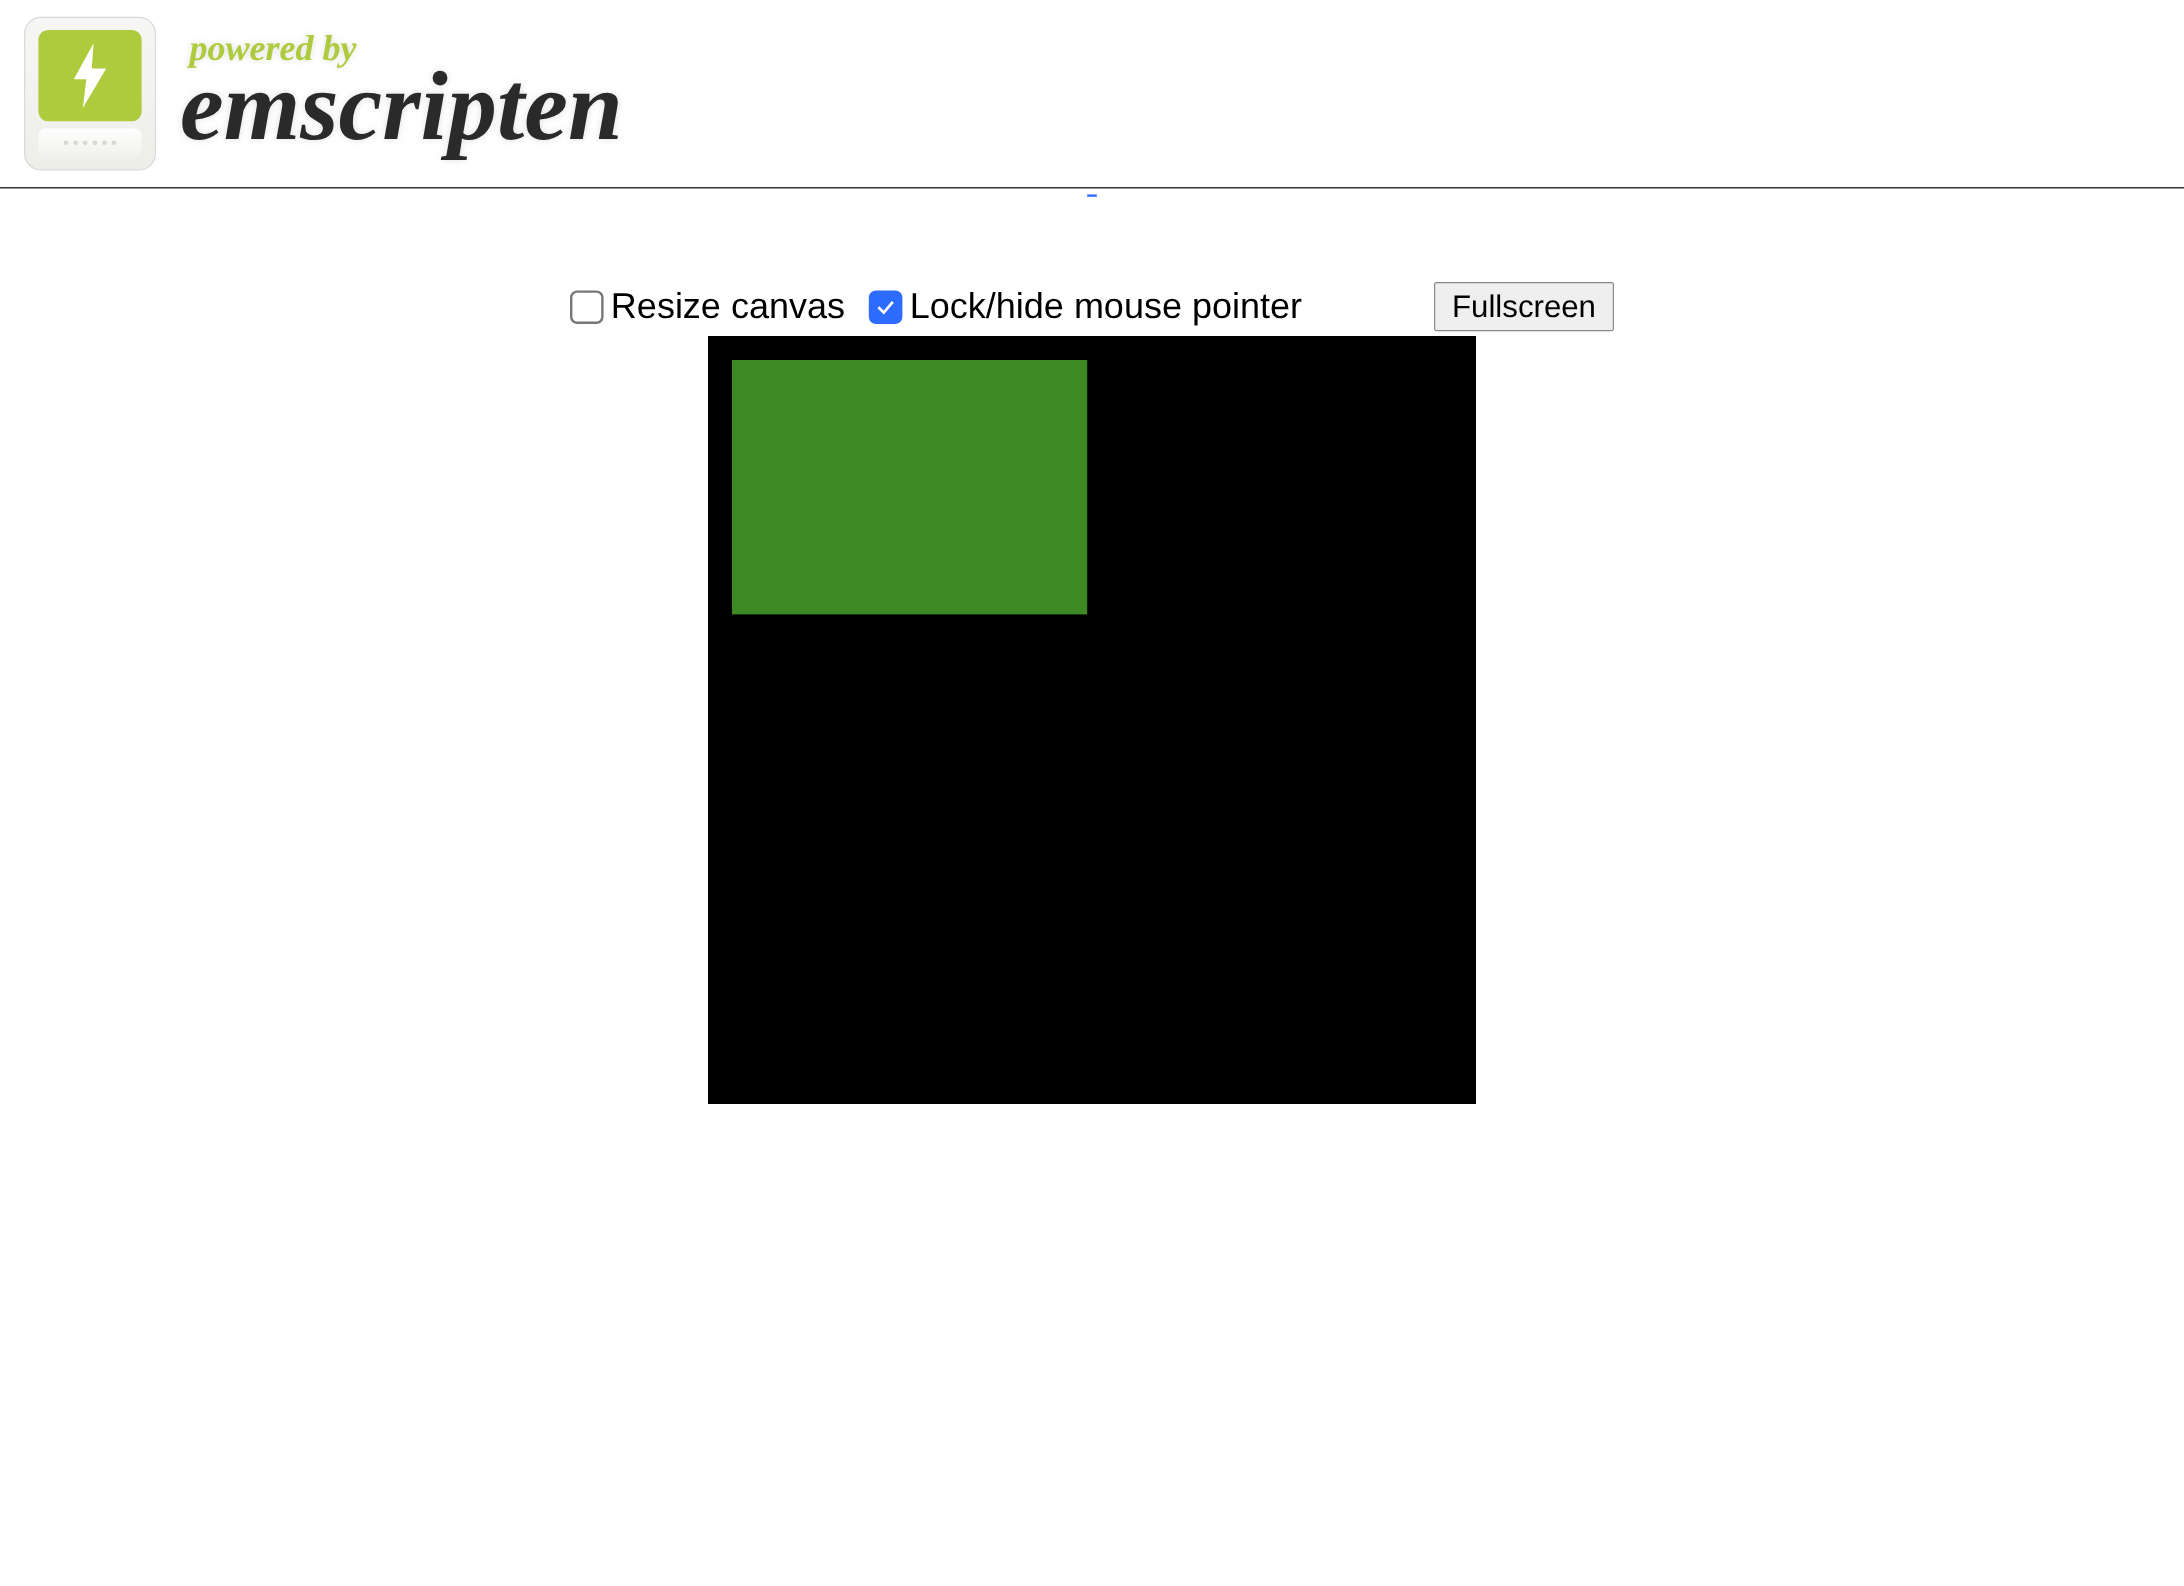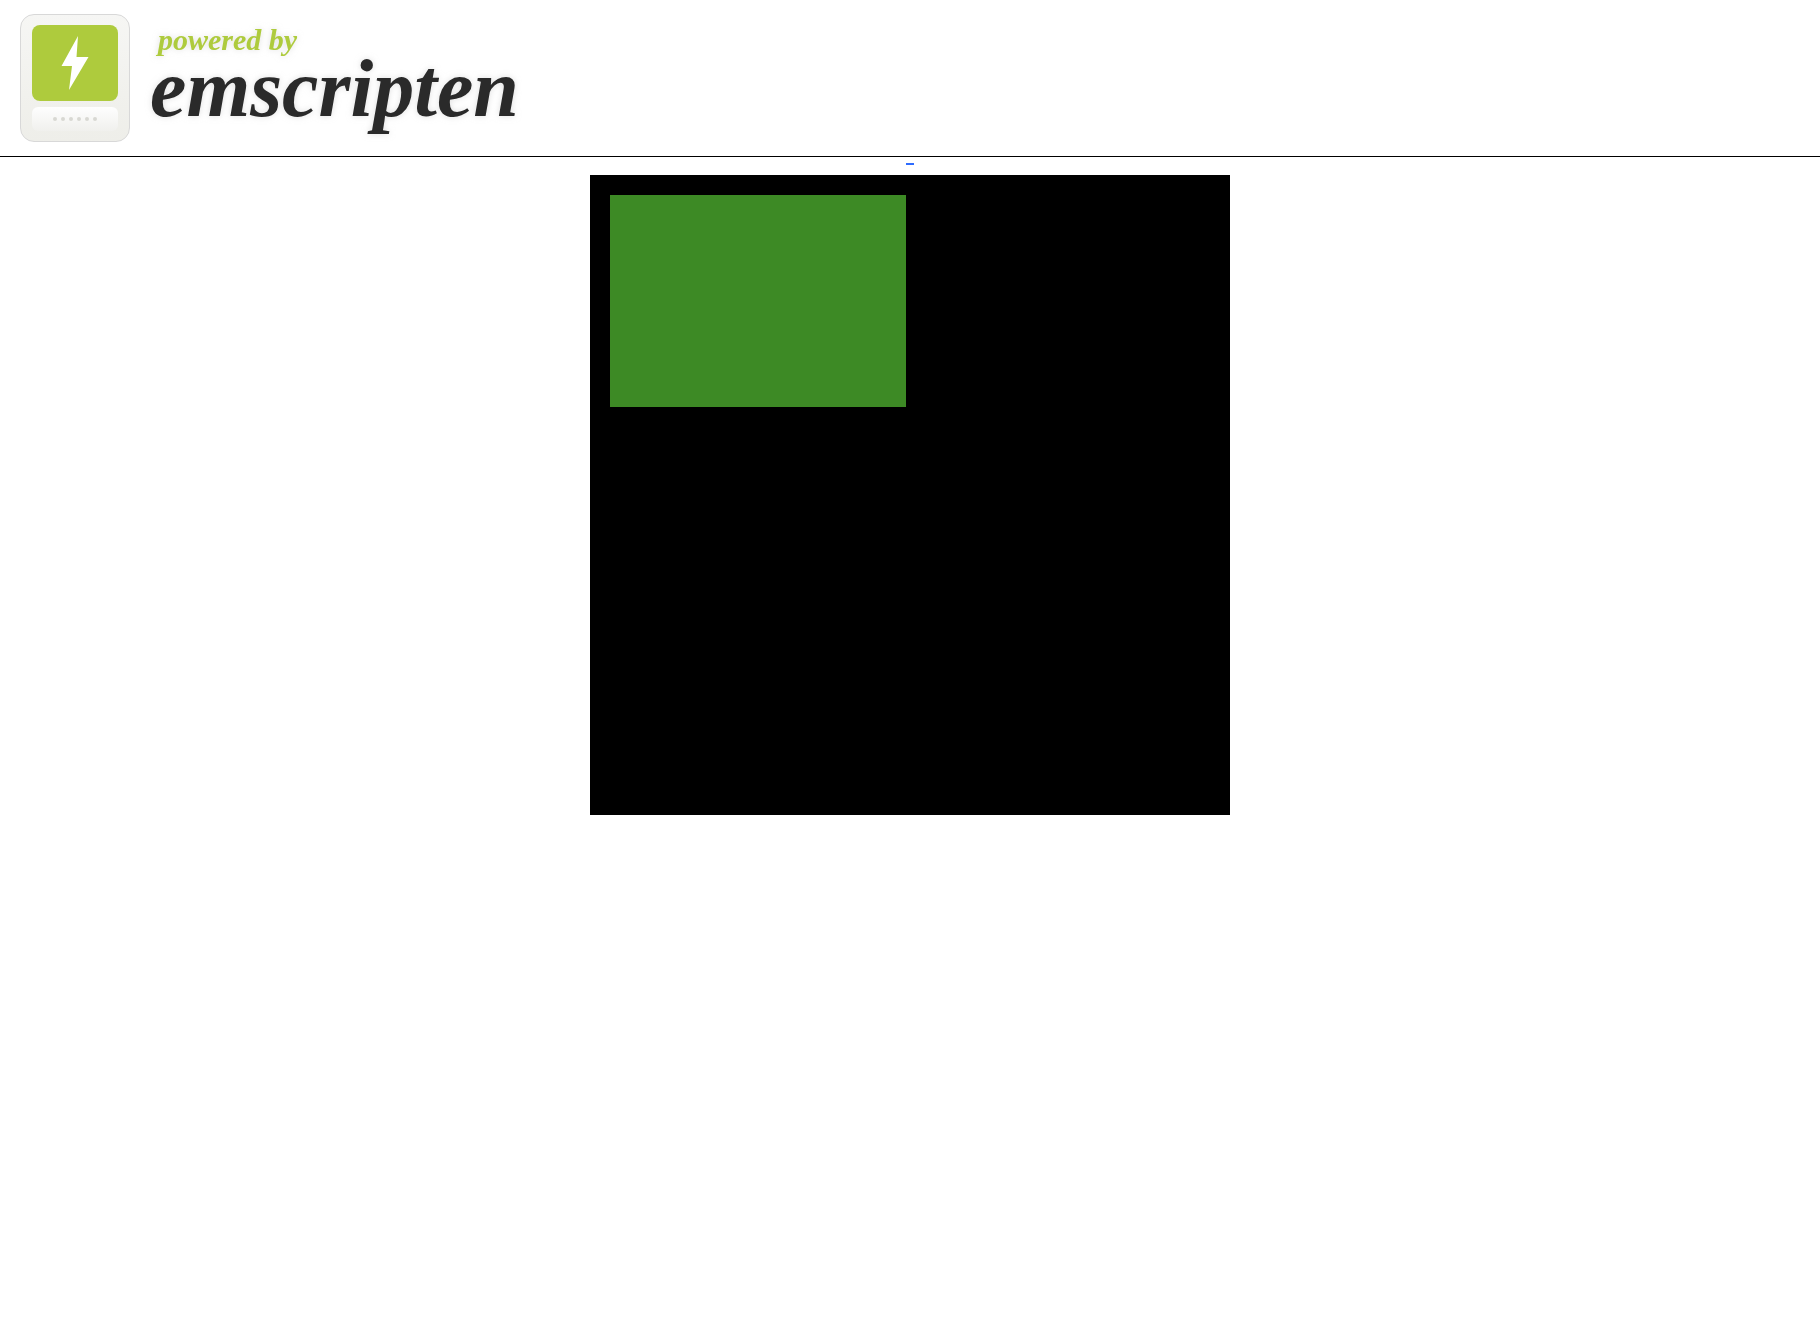--- a/index.html
+++ b/index.html
@@ -198,17 +198,32 @@
       <text x="8" y="34" font-family="Georgia, 'Times New Roman', serif" font-style="italic" font-weight="bold" font-size="30" fill="#aecb3d">powered by</text>
       <text x="0" y="100" font-family="Georgia, 'Times New Roman', serif" font-style="italic" font-weight="900" font-size="82" fill="#2a2a2a">emscripten</text>
     </svg>
   </div>
 </div>
 
 <hr class="hr-line">
 <div class="tiny-dash"><span></span></div>
 
 <div class="main-clip">
+  <div class="controls-row">
+    <label class="checkbox-wrap">
+      <span class="checkbox"></span>
+      <span>Resize canvas</span>
+    </label>
+    <label class="checkbox-wrap">
+      <span class="checkbox checked">
+        <svg viewBox="0 0 24 24">
+            <path d="M4 12 L10 18 L20 6"></path>
+          </svg>
+      </span>
+      <span>Lock/hide mouse pointer</span>
+    </label>
+    <button class="fs-button">Fullscreen</button>
+  </div>
 
   <div class="canvas-area">
     <div class="canvas-rect"></div>
   </div>
 </div>
 
 </body></html>

